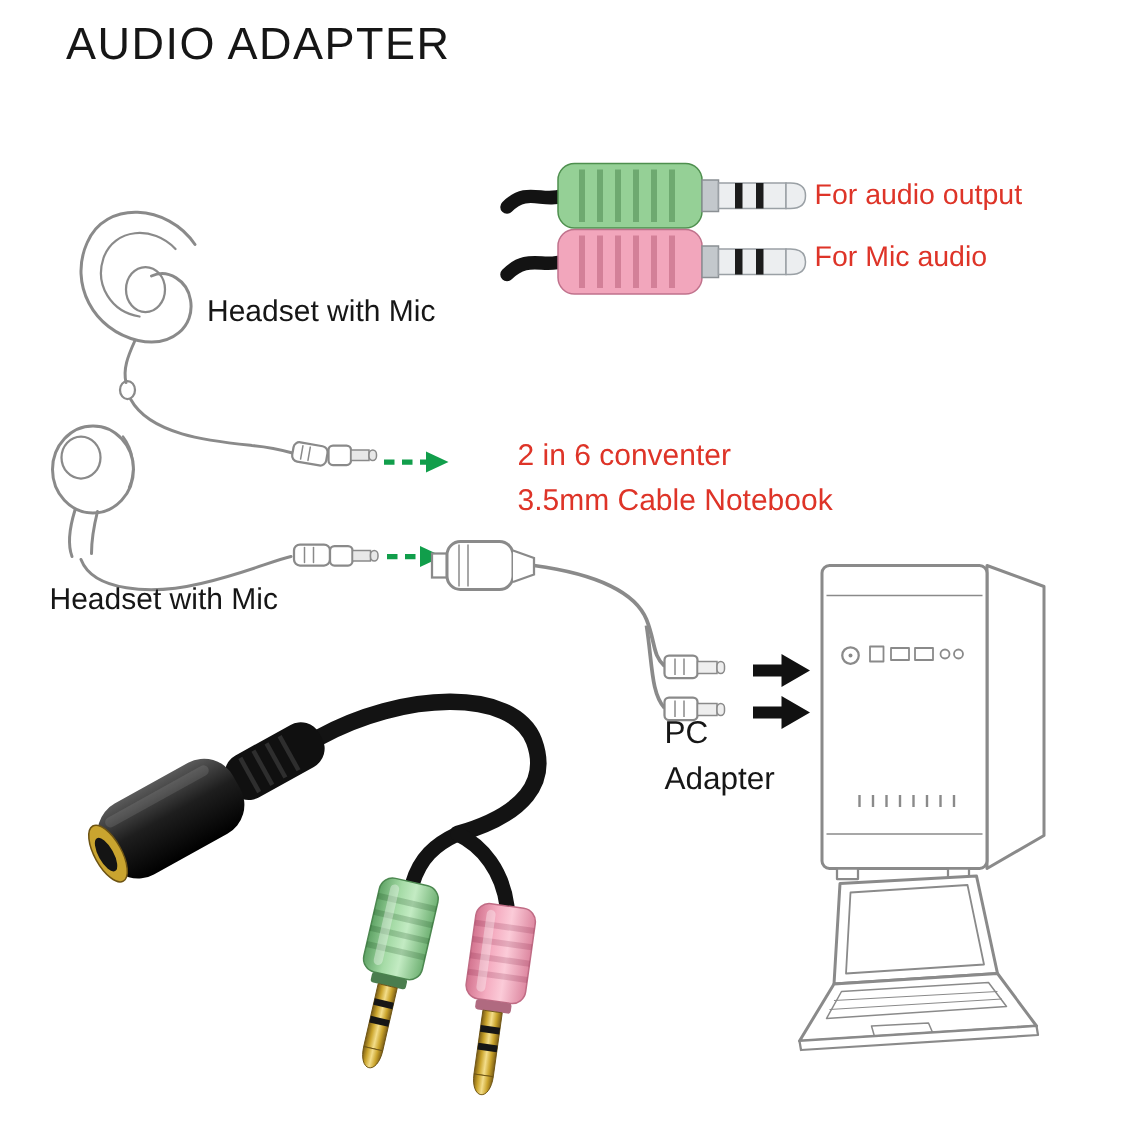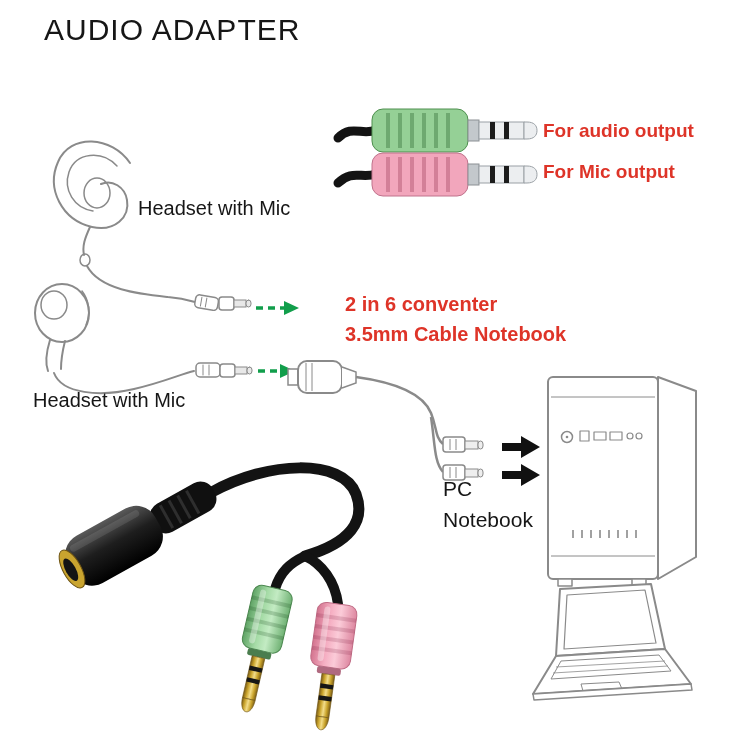--- a/index.html
+++ b/index.html
@@ -5,21 +5,21 @@
   html,body{margin:0;padding:0;}
   body{
     width:750px;height:750px;position:relative;overflow:hidden;
     background:var(--background,#fff);
     font-family:"Liberation Sans","DejaVu Sans",sans-serif;
   }
   .stage{position:absolute;inset:0;width:750px;height:540px;}
   svg{position:absolute;left:0;top:0;}
   .lbl{position:absolute;white-space:nowrap;}
   .title{left:44px;top:13px;font-size:30px;letter-spacing:1px;font-weight:500;color:var(--label-text,#161616);}
-  .red{color:var(--red-text,#de3428);font-weight:700;}
+  .red{color:var(--red-text,#de3428);font-weight:400;}
   .lbl-audio{left:543px;top:120px;font-size:19px;}
   .lbl-mic{left:543px;top:161px;font-size:19px;}
   .lbl-headset1{left:138px;top:197px;font-size:20px;font-weight:500;color:var(--label-text,#161616);}
   .lbl-headset2{left:33px;top:389px;font-size:20px;font-weight:500;color:var(--label-text,#161616);}
   .lbl-converter{left:345px;top:289px;font-size:20px;line-height:30px;}
   .lbl-pc{left:443px;top:473px;font-size:21px;line-height:31px;font-weight:500;color:var(--label-text,#161616);}
   .lbl-converter span,.lbl-pc span{display:block;}
 </style>
 </head>
 <body>
@@ -247,25 +247,25 @@
       <rect x="-6.5" y="69" width="13" height="43" fill="url(#gGold)" stroke="#6d5312" stroke-width="0.6"></rect>
       <rect x="-6.5" y="79" width="13" height="4.5" fill="#161616"></rect>
       <rect x="-6.5" y="91" width="13" height="4.5" fill="#161616"></rect>
       <path d="M -6.5,112 C -6.5,120 -3.5,125 0,125 C 3.5,125 6.5,120 6.5,112 Z" fill="url(#gGold)" stroke="#6d5312" stroke-width="0.6"></path>
     </g>
   </g>
 </svg>
 
 <div class="lbl title">AUDIO ADAPTER</div>
 <div class="lbl red lbl-audio">For audio output</div>
-<div class="lbl red lbl-mic">For Mic output</div>
+<div class="lbl red lbl-mic">For Mic audio</div>
 <div class="lbl lbl-headset1">Headset with Mic</div>
 <div class="lbl lbl-headset2">Headset with Mic</div>
 <div class="lbl red lbl-converter">
   <span>2 in 6 conventer</span>
   <span>3.5mm Cable Notebook</span>
 </div>
 <div class="lbl lbl-pc">
   <span>PC</span>
-  <span>Notebook</span>
+  <span>Adapter</span>
 </div>
 
 </div>
 
 </body></html>

